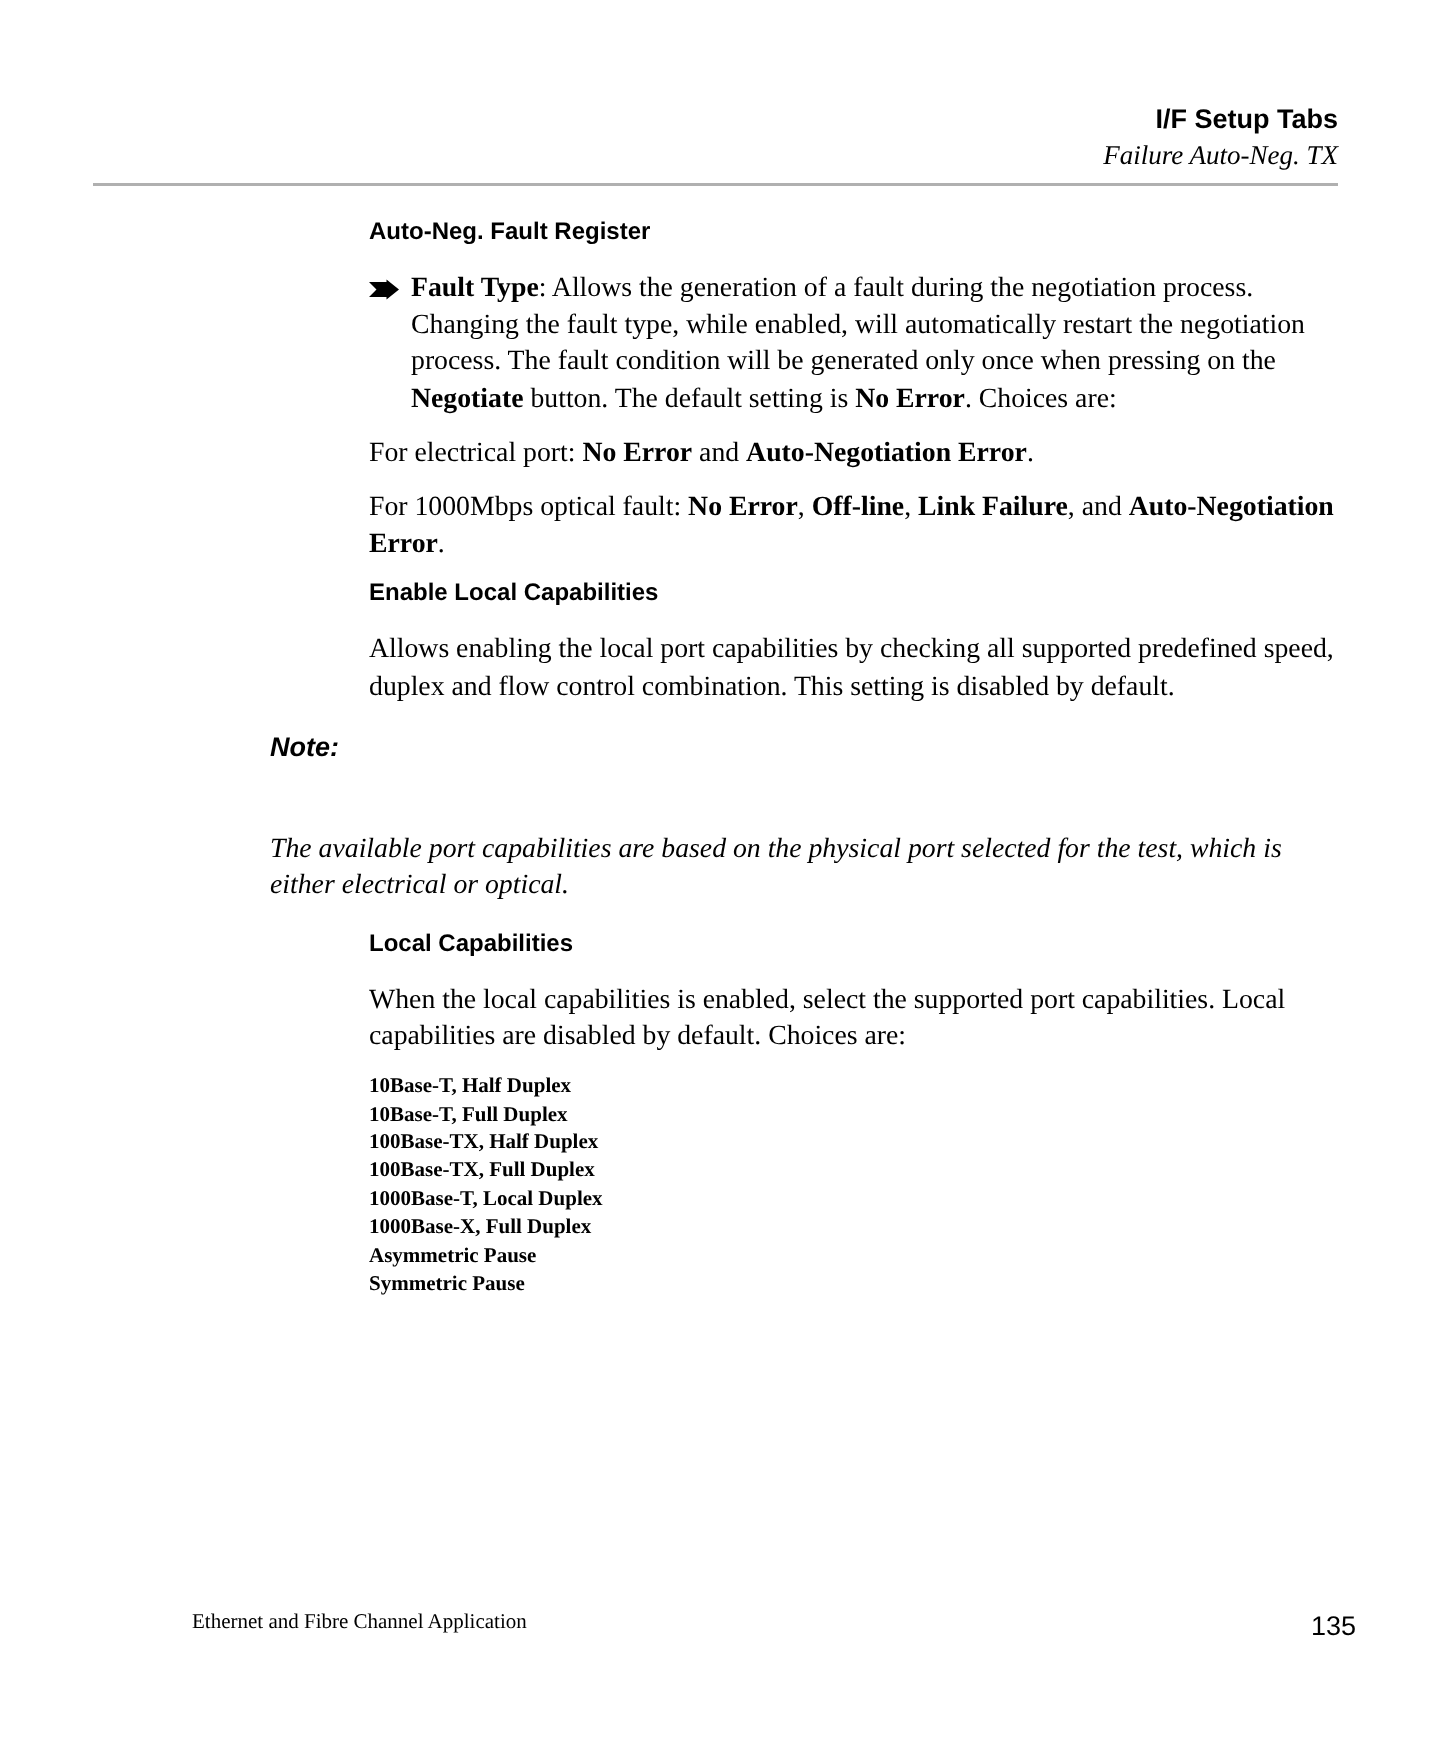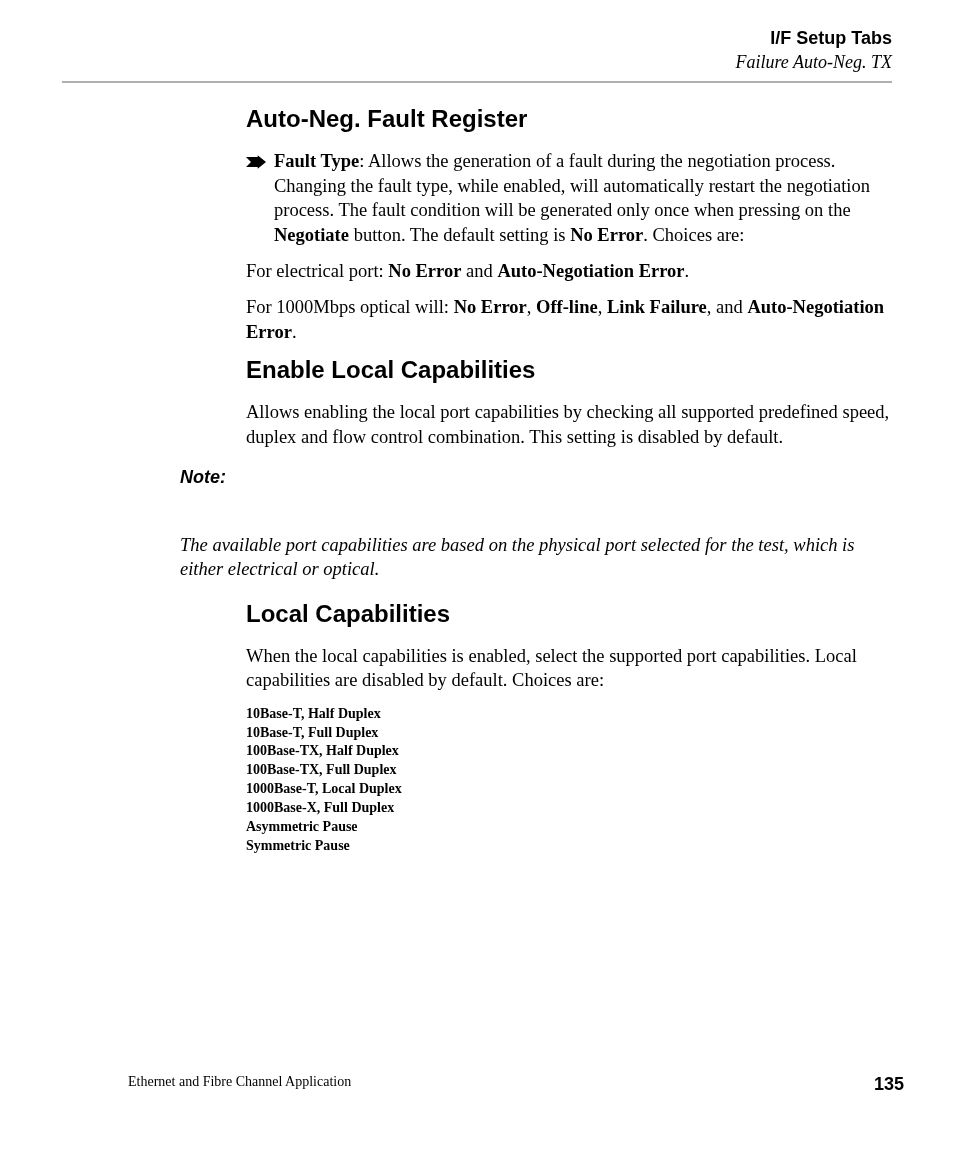--- a/index.html
+++ b/index.html
@@ -7,21 +7,21 @@
       margin: 0;
       padding: 0;
       font-family: Georgia, 'Times New Roman', serif;
       color: #000;
       width: 954px;
       height: 1159px;
       position: relative;
       background: #fff;
     }
     .page {
-      padding: 27px 62px 0 62px;
+      padding: 68px 62px 0 62px;
       box-sizing: border-box;
       height: 100%;
       position: relative;
     }
     .header-right {
       text-align: right;
       margin-bottom: 8px;
     }
     .header-title {
       font-family: Arial, Helvetica, sans-serif;
@@ -42,21 +42,21 @@
     .content {
       margin-left: 184px;
       margin-right: 0;
     }
     .content-with-note {
       margin-left: 118px;
     }
     h2.section {
       font-family: Arial, Helvetica, sans-serif;
       font-weight: bold;
-      font-size: 24px;
+      font-size: 16px;
       margin: 12px 0 16px 0;
     }
     .bullet-row {
       display: flex;
       align-items: flex-start;
       margin-bottom: 12px;
     }
     .bullet-arrow {
       flex: 0 0 auto;
       width: 28px;
@@ -117,21 +117,21 @@
       right: 50px;
       display: flex;
       justify-content: space-between;
       font-size: 14px;
     }
     .footer-left {
       font-family: Georgia, serif;
     }
     .footer-right {
       font-family: Arial, Helvetica, sans-serif;
-      font-weight: bold;
+      font-weight: normal;
       font-size: 18px;
     }
   </style>
 </head>
 <body>
 
 <div class="page">
 
   <div class="header-right">
     <div class="header-title">I/F Setup Tabs</div>
@@ -151,21 +151,21 @@
       <div class="bullet-body">
         <strong class="b">Fault Type</strong><span>: Allows the generation of a fault during the negotiation process. Changing the fault type, while enabled, will automatically restart the negotiation process. The fault condition will be generated only once when pressing on the </span><strong class="b">Negotiate</strong><span> button. The default setting is </span><strong class="b">No Error</strong><span>. Choices are:</span>
       </div>
     </div>
 
     <p class="para indent-para">
       <span>For electrical port: </span><strong class="b">No Error</strong><span> and </span><strong class="b">Auto-Negotiation Error</strong><span>.</span>
     </p>
 
     <p class="para indent-para">
-      <span>For 1000Mbps optical will: </span><strong class="b">No Error</strong><span>, </span><strong class="b">Off-line</strong><span>, </span><strong class="b">Link Failure</strong><span>, and </span><strong class="b">Auto-Negotiation Error</strong><span>.</span>
+      <span>For 1000Mbps optical fault: </span><strong class="b">No Error</strong><span>, </span><strong class="b">Off-line</strong><span>, </span><strong class="b">Link Failure</strong><span>, and </span><strong class="b">Auto-Negotiation Error</strong><span>.</span>
     </p>
   </div>
 
   <div class="content">
     <h2 class="section">Enable Local Capabilities</h2>
     <p class="para">Allows enabling the local port capabilities by checking all supported predefined speed, duplex and flow control combination. This setting is disabled by default.</p>
   </div>
 
   <div class="content-with-note">
     <div class="note-row">

